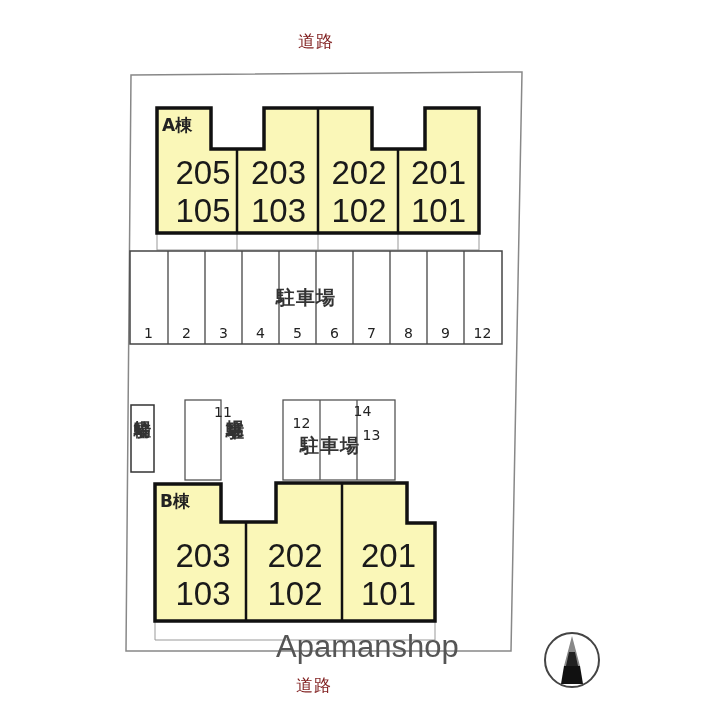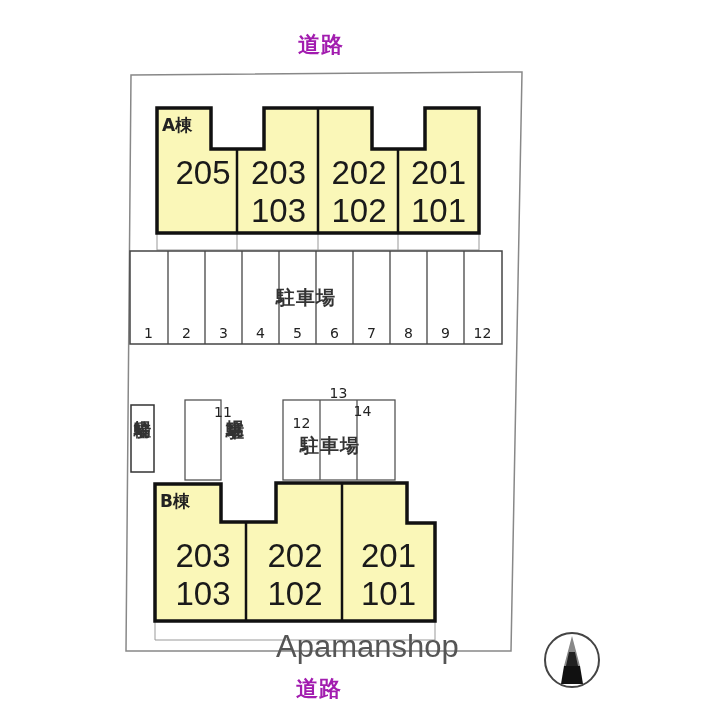--- a/index.html
+++ b/index.html
@@ -1,19 +1,19 @@
 <!DOCTYPE html>
 <html><head>
   <meta charset="utf-8">
   <style>
     html, body { margin: 0; padding: 0; background: #ffffff; }
     body { width: 720px; height: 720px; position: relative; overflow: hidden;
            font-family: "DejaVu Sans", "Liberation Sans", sans-serif; color: #222; }
     .abs { position: absolute; }
-    .road-label { font-size: 22px; font-weight: bold; color: #a21caf; letter-spacing: 1px; }
+    .road-label { font-size: 17px; font-weight: normal; color: #7f1d1d; letter-spacing: 1px; }
     svg { position: absolute; left: 0; top: 0; }
     .unit-num { position: absolute; font-family: "Liberation Sans", "DejaVu Sans", sans-serif;
                 font-size: 33px; line-height: 38px; text-align: center; color: #1a1a1a; }
     .bldg-label { position: absolute; font-size: 17px; font-weight: bold; color: #222; }
     .slot-num { position: absolute; font-size: 14px; text-align: center; color: #222; width: 37px; }
     .lot-label { position: absolute; font-size: 19px; font-weight: bold; color: #333; letter-spacing: 1px; }
     .vert { writing-mode: vertical-rl; }
     .watermark { position: absolute; font-family: "Liberation Sans", sans-serif; font-size: 31px; color: #555; letter-spacing: 0px; }
   </style>
 </head>
@@ -67,20 +67,21 @@
     <circle cx="572" cy="660" r="27" fill="#fff" stroke="#444" stroke-width="2"></circle>
     <polygon points="572,636 564,666 580,666" fill="#888"></polygon>
     <polygon points="564,666 580,666 583,684 561,684" fill="#111"></polygon>
     <polygon points="569,652 575,652 578,666 566,666" fill="#222"></polygon>
   </g>
 </svg>
 
 <div class="bldg-label" style="left:162px; top:114px;text-align:center;">A棟</div>
 <div class="unit-num" style="left:160px; top:154px; width:86px;">
   <div>205</div>
+  <div>105</div>
 </div>
 <div class="unit-num" style="left:239px; top:154px; width:79px;">
   <div>203</div>
   <div>103</div>
 </div>
 <div class="unit-num" style="left:320px; top:154px; width:78px;">
   <div>202</div>
   <div>102</div>
 </div>
 <div class="unit-num" style="left:400px; top:154px; width:77px;">
@@ -99,21 +100,21 @@
 <div class="slot-num" style="left:390px; top:325px;">8</div>
 <div class="slot-num" style="left:427px; top:325px;">9</div>
 <div class="slot-num" style="left:464px; top:325px;">12</div>
 
 <div class="abs vert" style="left:133px; top:407px; font-size:17px; font-weight:bold; color:#333; line-height:19px;">駐輪場</div>
 
 <div class="slot-num" style="left:185px; top:404px; width:36px;padding-left:20px;">11</div>
 <div class="abs vert" style="left:224px; top:406px; font-size:18px; font-weight:bold; color:#333; line-height:22px;">駐車場</div>
 
 <div class="slot-num" style="left:283px; top:403px;margin-top:12px;">12</div>
-<div class="slot-num" style="left:320px; top:385px;">13</div>
+<div class="slot-num" style="left:320px; top:427px;padding-left:33px;">13</div>
 <div class="slot-num" style="left:344px; top:403px;">14</div>
 <div class="lot-label" style="left:300px; top:433px;">駐車場</div>
 
 <div class="bldg-label" style="left:160px; top:490px;">B棟</div>
 <div class="unit-num" style="left:160px; top:537px; width:86px;">
   <div>203</div>
   <div>103</div>
 </div>
 <div class="unit-num" style="left:248px; top:537px; width:94px;">
   <div>202</div>

